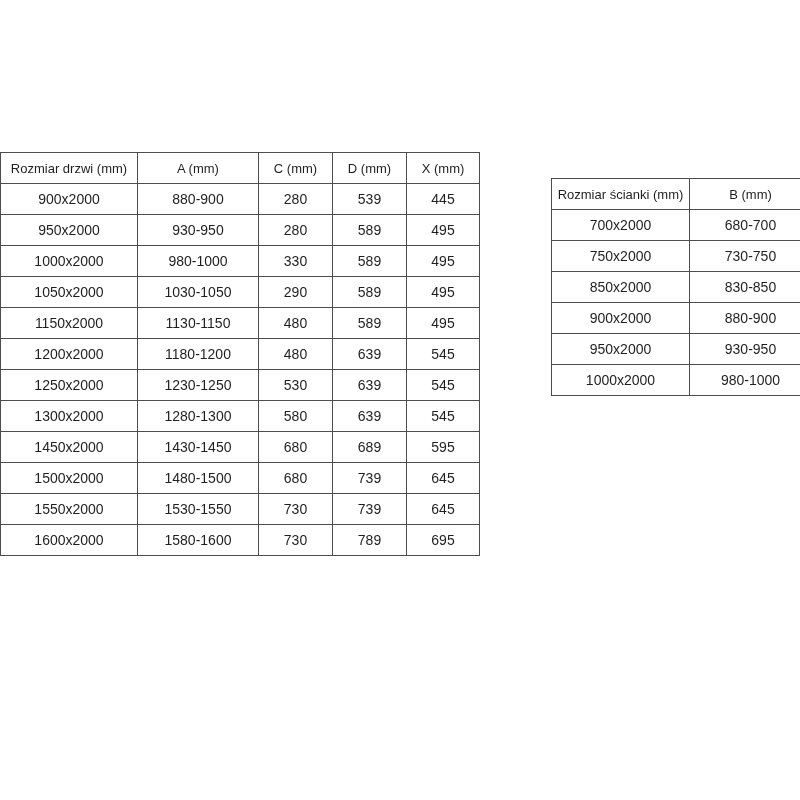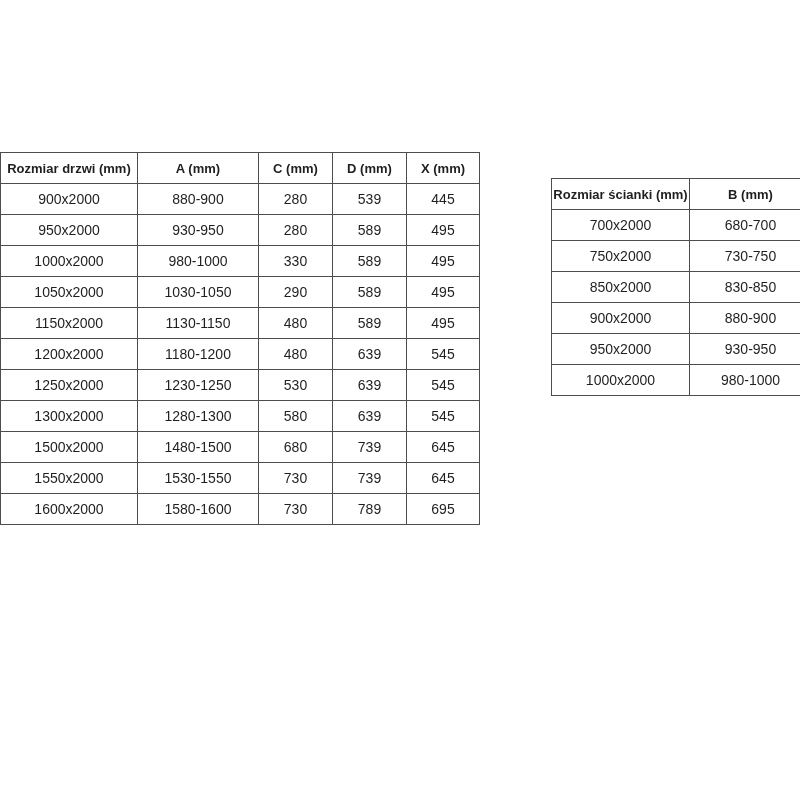--- a/index.html
+++ b/index.html
@@ -30,21 +30,21 @@
   table.spec td {
     border: 1px solid var(--border);
     text-align: center;
     vertical-align: middle;
     padding: 0;
     height: 30px;
     overflow: hidden;
     white-space: nowrap;
   }
   table.spec th {
-    font-weight: bold;
+    font-weight: normal;
     font-size: 13px;
   }
   table.spec td {
     font-weight: normal;
     font-size: 14px;
   }
   #left-table {
     left: 0px;
     top: 152px;
     width: 479px;
@@ -129,20 +129,27 @@
           <td>545</td>
         </tr>
         <tr>
           <td>1300x2000</td>
           <td>1280-1300</td>
           <td>580</td>
           <td>639</td>
           <td>545</td>
         </tr>
         <tr>
+          <td>1450x2000</td>
+          <td>1430-1450</td>
+          <td>680</td>
+          <td>689</td>
+          <td>595</td>
+        </tr>
+        <tr>
           <td>1500x2000</td>
           <td>1480-1500</td>
           <td>680</td>
           <td>739</td>
           <td>645</td>
         </tr>
         <tr>
           <td>1550x2000</td>
           <td>1530-1550</td>
           <td>730</td>

